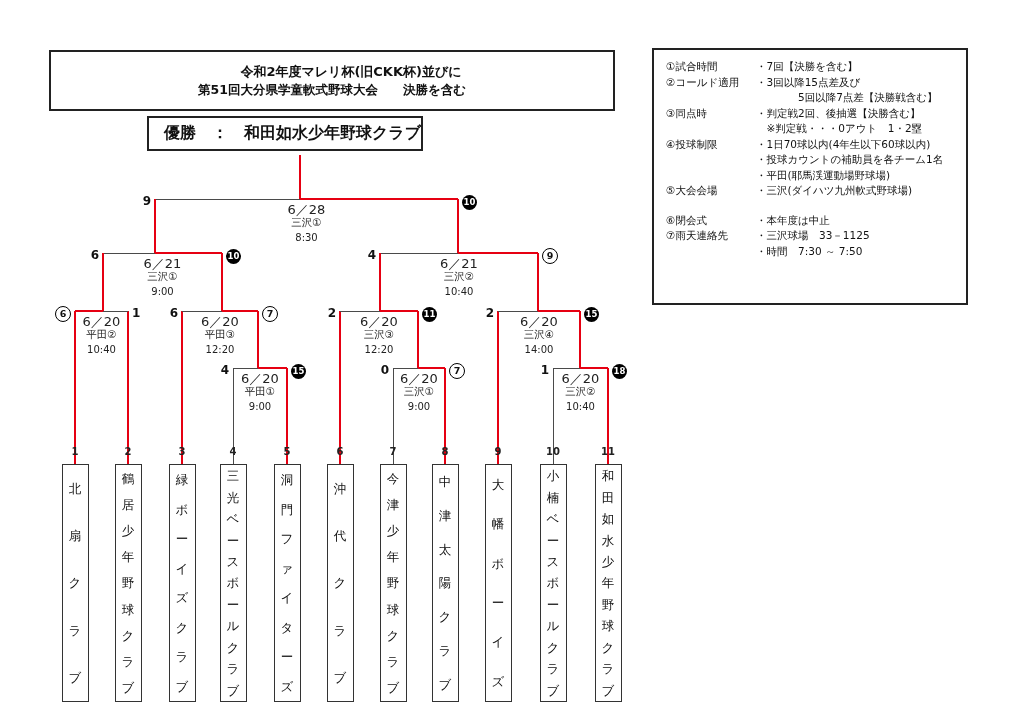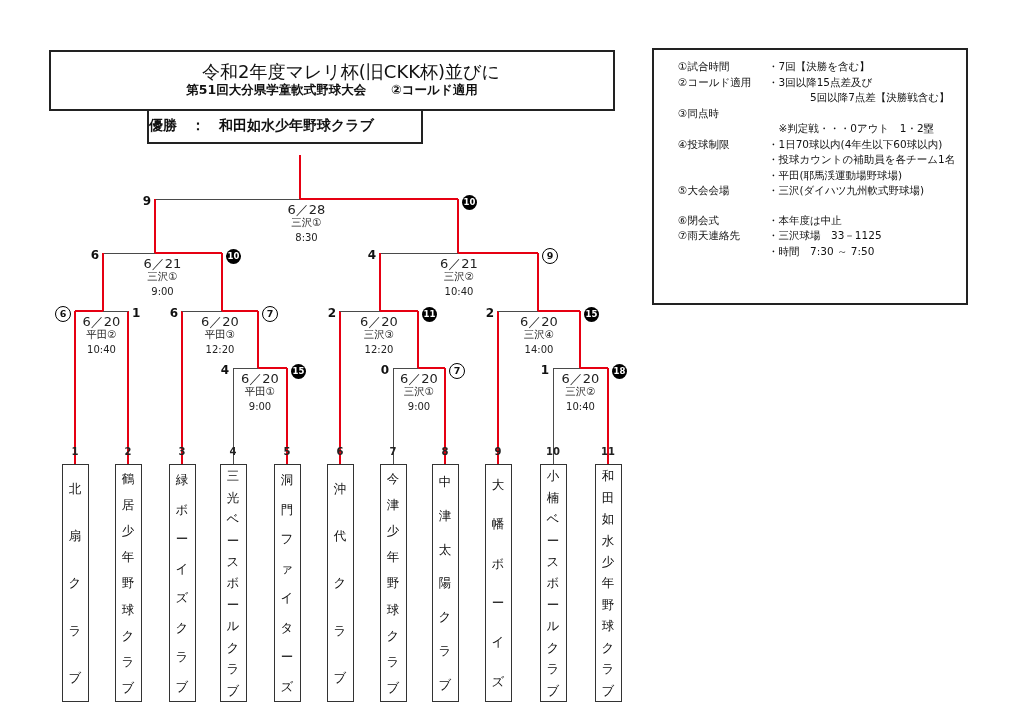--- a/index.html
+++ b/index.html
@@ -6,31 +6,31 @@
   #canvas{
     position:relative;width:1024px;height:724px;background:#ffffff;
     font-family:"DejaVu Sans",sans-serif;color:#111;overflow:hidden;
   }
   .abs{position:absolute;}
   
   #title-box{
     left:49px;top:50px;width:562px;height:57px;border:2px solid #222;
     text-align:center;display:flex;flex-direction:column;justify-content:center;gap:1px;
   }
-  #title-box .t1{font-size:18px;font-weight:normal;line-height:18px;margin-left:38px;}
+  #title-box .t1{font-size:13px;font-weight:bold;line-height:18px;margin-left:38px;}
   #title-box .t2,#title-box .t3{font-size:12.5px;font-weight:bold;line-height:16px;}
   
   #champion-box{
-    left:147px;top:109px;width:272px;height:31px;border:2px solid #222;
-    font-size:14px;font-weight:bold;text-align:left;line-height:29px;
+    left:147px;top:116px;width:272px;height:31px;border:2px solid #222;
+    font-size:16px;font-weight:bold;text-align:right;line-height:29px;
   }
   
   #rules-box{
     left:652px;top:48px;width:316px;height:257px;border:2px solid #222;
-    padding:9px 8px 0 24px;box-sizing:border-box;
+    padding:9px 8px 0 12px;box-sizing:border-box;
   }
   .rule-row{display:flex;line-height:15.5px;font-size:10.5px;}
   .rule-label{width:90px;flex:0 0 90px;}
   .rule-text{flex:1;white-space:pre;}
   .rule-spacer{height:14px;}
   
   .bl{position:absolute;}
   
   .score{position:absolute;height:16px;}
   .sc-plain{font-weight:bold;font-size:12px;line-height:15px;}
@@ -51,21 +51,21 @@
   }
   .team-box span{font-size:12.5px;line-height:13px;display:block;}
 </style>
 </head>
 <body>
 
 <div id="canvas">
 
   <div id="title-box" class="abs">
     <div class="t1">令和2年度マレリ杯(旧CKK杯)並びに</div>
-    <div class="t3">第51回大分県学童軟式野球大会　　②コールド適用</div>
+    <div class="t3">第51回大分県学童軟式野球大会　　決勝を含む</div>
   </div>
 
   <div id="champion-box" class="abs">
     <span>優勝　：　和田如水少年野球クラブ</span>
   </div>
 
   <div id="rules-box" class="abs">
       <div class="rule-row">
         <span class="rule-label">①試合時間</span>
         <span class="rule-text">・7回【決勝を含む】</span>
@@ -76,20 +76,21 @@
       <div class="rule-row">
         <span class="rule-label">②コールド適用</span>
         <span class="rule-text">・3回以降15点差及び</span>
       </div>
       <div class="rule-row">
         <span class="rule-label"></span>
         <span class="rule-text">　　　　5回以降7点差【決勝戦含む】</span>
       </div>
       <div class="rule-row">
         <span class="rule-label">③同点時</span>
+        <span class="rule-text">・判定戦2回、後抽選【決勝含む】</span>
       </div>
       <div class="rule-row">
         <span class="rule-label"></span>
         <span class="rule-text">　※判定戦・・・0アウト　1・2塁</span>
       </div>
       <div class="rule-row">
         <span class="rule-label"></span>
       </div>
       <div class="rule-row">
         <span class="rule-label">④投球制限</span>

